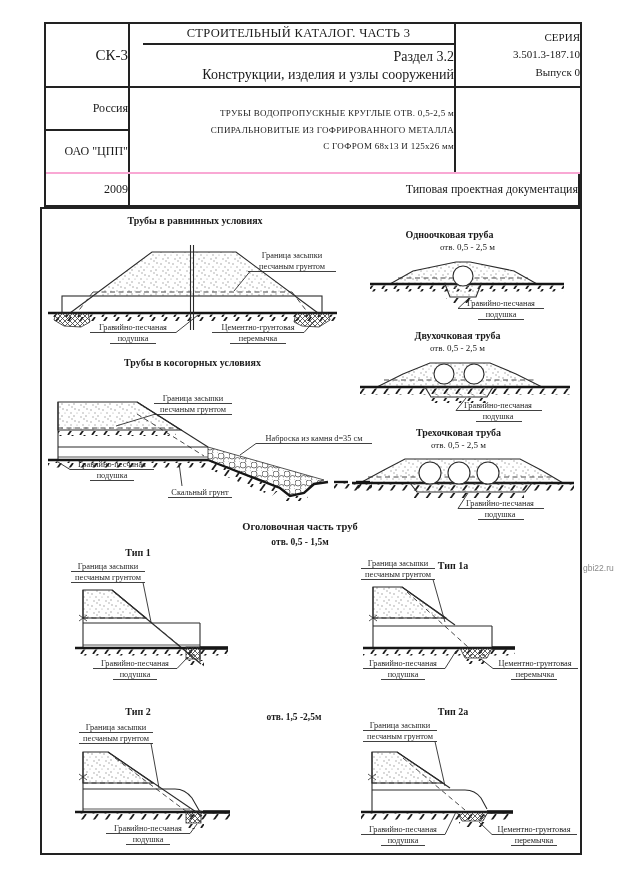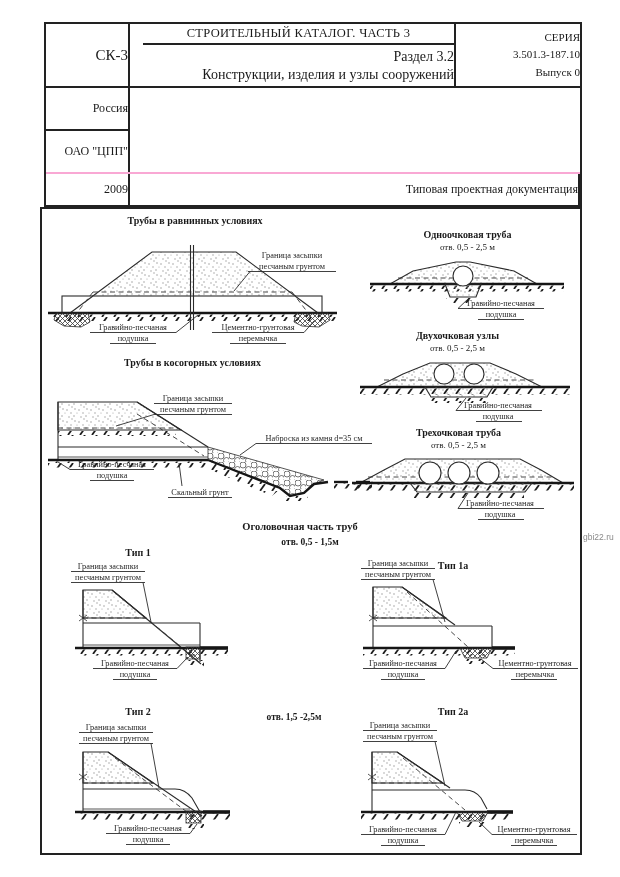--- a/index.html
+++ b/index.html
@@ -28,21 +28,21 @@
   .year{font-size:12px;}
   .doctype{font-size:12px;}
   .pages{font-size:10.5px;line-height:1.4;}
   
   #frame{position:absolute;left:40px;top:207px;width:542px;height:648px;
          border:2px solid #222;box-sizing:border-box;background:#fff;}
   .dtitle{position:absolute;text-align:center;font-weight:bold;font-size:10px;white-space:nowrap;}
   .dtitle.big{font-size:10.5px;}
   .dsub{position:absolute;text-align:center;font-size:9px;white-space:nowrap;}
   .dsub.b{font-weight:bold;font-size:9.5px;}
-  #watermark{position:absolute;left:583px;top:532px;font-family:"Liberation Sans",sans-serif;
+  #watermark{position:absolute;left:583px;top:563px;font-family:"Liberation Sans",sans-serif;
              font-size:8.5px;color:#8a8a8a;}
   
   svg{position:absolute;overflow:visible;}
   .ln{stroke:#2b2b2b;stroke-width:1.1;fill:none;}
   .lnthin{stroke:#2b2b2b;stroke-width:.8;fill:none;}
   .stip{stroke:#2b2b2b;stroke-width:1.1;fill:url(#stipple);}
   .white{stroke:#2b2b2b;stroke-width:1.1;fill:#fff;}
   .dsh{stroke:#333;stroke-width:.9;fill:none;stroke-dasharray:5 3.5;}
   .gnd{stroke:#161616;stroke-width:2.4;fill:none;}
   .gnd2{stroke:#161616;stroke-width:3.6;fill:none;}
@@ -95,44 +95,49 @@
         <div>СЕРИЯ</div>
         <div>3.501.3-187.10</div>
         <div>Выпуск 0</div>
       </div>
     </div>
     <div class="hrow r2">
       <div class="c-left" style="display:flex;flex-direction:column;">
         <div class="country cell">Россия</div>
         <div class="org cell">ОАО "ЦПП"</div>
       </div>
+      <div class="c-mid cell subject">
+        <div>ТРУБЫ ВОДОПРОПУСКНЫЕ КРУГЛЫЕ ОТВ. 0,5-2,5 м</div>
+        <div>СПИРАЛЬНОВИТЫЕ ИЗ ГОФРИРОВАННОГО МЕТАЛЛА</div>
+        <div>С ГОФРОМ 68х13 И 125х26 мм</div>
+      </div>
       <div class="c-right cell"></div>
     </div>
     <div class="hrow r3">
       <div class="c-left cell year">2009</div>
       <div class="c-mid cell doctype">Типовая проектная документация</div>
     </div>
   </div>
 
   <div id="frame"></div>
 
   <div class="dtitle" style="left:115px;top:215px;width:160px;">Трубы в равнинных условиях</div>
   <div class="dtitle" style="left:110px;top:357px;width:165px;">Трубы в косогорных условиях</div>
 
-  <div class="dtitle" style="left:390px;top:229px;width:155px;">Одноочковая труба</div>
+  <div class="dtitle" style="left:372px;top:229px;width:155px;">Одноочковая труба</div>
   <div class="dsub" style="left:390px;top:242px;width:155px;">отв. 0,5 - 2,5 м</div>
 
-  <div class="dtitle" style="left:380px;top:330px;width:155px;">Двухочковая узлы</div>
+  <div class="dtitle" style="left:380px;top:330px;width:155px;">Двухочковая труба</div>
   <div class="dsub" style="left:380px;top:343px;width:155px;">отв. 0,5 - 2,5 м</div>
 
   <div class="dtitle" style="left:381px;top:427px;width:155px;">Трехочковая труба</div>
   <div class="dsub" style="left:381px;top:440px;width:155px;">отв. 0,5 - 2,5 м</div>
 
   <div class="dtitle big" style="left:210px;top:521px;width:180px;">Оголовочная часть труб</div>
-  <div class="dsub b" style="left:240px;top:537px;width:140px;">отв. 0,5 - 1,5м</div>
+  <div class="dsub b" style="left:230px;top:537px;width:140px;">отв. 0,5 - 1,5м</div>
   <div class="dsub b" style="left:234px;top:712px;width:120px;">отв. 1,5 -2,5м</div>
 
   <div class="dtitle" style="left:78px;top:547px;width:120px;">Тип 1</div>
   <div class="dtitle" style="left:393px;top:547px;width:120px;margin-top:13px;">Тип 1а</div>
   <div class="dtitle" style="left:78px;top:706px;width:120px;">Тип 2</div>
   <div class="dtitle" style="left:393px;top:706px;width:120px;">Тип 2а</div>
 
   <svg style="left:40px;top:226px" width="320" height="122">
     <g>
       <polygon class="stip" points="30,87 112,26 196,26 278,87"></polygon>

